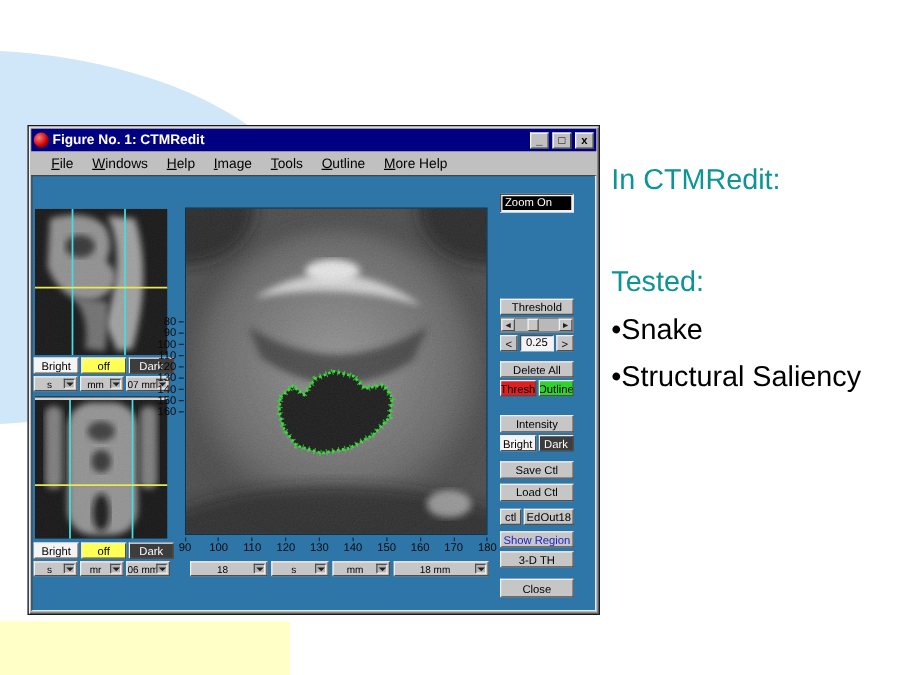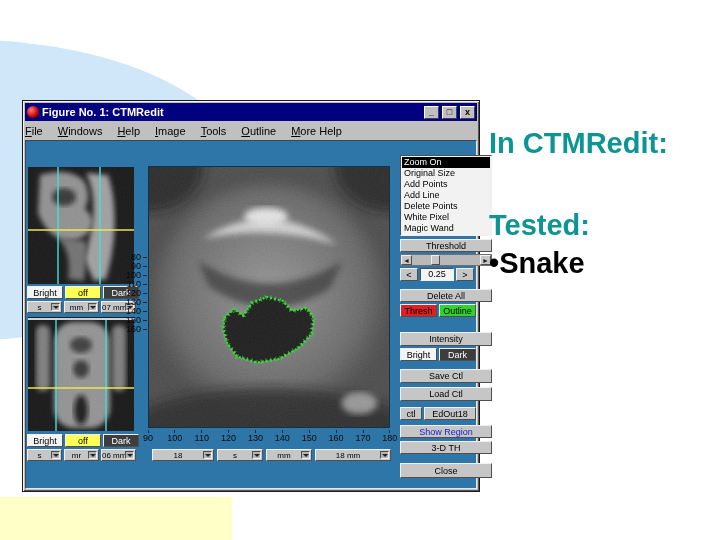--- a/index.html
+++ b/index.html
@@ -6,32 +6,32 @@
   html,body{background:#888}
   .slide{position:relative;width:720px;height:540px;background:#ffffff;overflow:hidden}
 
   
   .deco-circle{position:absolute;left:-315px;top:40px;width:570px;height:300px;border-radius:50%;background:#cfe7f8}
   .deco-yellow{position:absolute;left:0;top:497px;width:232px;height:43px;background:#ffffc8}
 
   .slide-title{position:absolute;left:18px;top:36px;font-family:"Liberation Serif",serif;font-weight:bold;font-size:41px;color:#38699f;letter-spacing:.5px;white-space:nowrap}
 
   
-  .text-col{position:absolute;left:489px;top:124px;width:228px;font-family:"Liberation Serif",serif;font-weight:bold;font-size:29px;line-height:38px;color:#000}
+  .text-col{position:absolute;left:489px;top:124px;width:228px;font-family:"Liberation Serif",serif;font-weight:normal;font-size:23px;line-height:38px;color:#000}
   .text-col .heading{color:#0d9494}
   .text-col .b-item{padding-left:15px;text-indent:-15px}
   .sec2{margin-top:44px}
 
   
   .win{position:absolute;left:22px;top:100px;width:458px;height:392px;background:#c0c0c0;border:1px solid #1a1a1a;box-shadow:inset 1px 1px 0 #f2f2f2,inset -1px -1px 0 #565656;padding:2px;display:flex;flex-direction:column}
   .titlebar{height:18px;background:#000080;display:flex;align-items:center;padding:0 2px;gap:3px;flex:0 0 18px}
   .fig-icon{width:12px;height:12px;border-radius:50%;background:radial-gradient(circle at 35% 35%,#ff7a7a,#c40000 60%,#5a0000);flex:0 0 12px}
   .title-text{color:#fff;font-weight:bold;font-size:11px;flex:1;white-space:nowrap;overflow:hidden}
   .tb-btn{width:15px;height:13px;background:#c0c0c0;border:1px solid;border-color:#fff #404040 #404040 #fff;font-size:9px;line-height:11px;text-align:center;font-weight:bold;color:#000;flex:0 0 15px}
-  .menubar{height:19px;display:flex;align-items:center;gap:15px;padding:0 0;font-size:11px;color:#000;flex:0 0 19px}
+  .menubar{height:19px;display:flex;align-items:center;gap:15px;padding:0 16px;font-size:11px;color:#000;flex:0 0 19px}
   .menubar .mitem{display:inline-block}
   .menubar .mitem::first-letter{text-decoration:underline}
   .wbody{flex:1;position:relative;background:#2e76a8;border:1px solid;border-color:#40464c #e8e8e8 #e8e8e8 #40464c}
 
   
   .btn{display:flex;align-items:center;justify-content:center;background:#c6c6c6;border:1px solid;border-color:#f0f0f0 #4f4f4f #4f4f4f #f0f0f0;font-size:9px;color:#000;height:13px;overflow:hidden;white-space:nowrap}
   .btn.white{background:#f4f4f4}
   .btn.yellow{background:#ffff55}
   .btn.dark{background:#3d3d3d;color:#fff}
   .btn.red{background:#e02020}
@@ -60,21 +60,21 @@
   .axis-bottom .ab-item{display:flex;flex-direction:column;align-items:center;font-size:9px;color:#0a0a0a;width:22px}
   .tick-v{width:1px;height:3px;background:#102a3c}
   .bottom-popups{position:absolute;left:126px;top:308px;display:flex;gap:3px}
   .bottom-popups .popup:nth-child(1){width:62px}
   .bottom-popups .popup:nth-child(2){width:46px}
   .bottom-popups .popup:nth-child(3){width:46px}
   .bottom-popups .popup:nth-child(4){width:76px}
 
   
   .rpanel{position:absolute;left:374px;top:0;width:76px;height:100%}
-  .rp{position:absolute;left:0;width:92px}
+  .rp{position:absolute;left:0;width:59px}
   .toolbox{top:14px;background:#f2f2f2;border:1px solid;border-color:#4f4f4f #f0f0f0 #f0f0f0 #4f4f4f;padding:1px;font-size:9px;color:#000}
   .tool-item{height:11px;line-height:11px;padding-left:2px;white-space:nowrap;overflow:hidden}
   .tool-item.selected{background:#000;color:#fff}
   .rp-btn{height:13px}
   .slider{top:113px;height:12px;display:flex;background:#b9b9b9;border:1px solid #707070}
   .sl-arrow{width:11px;background:#c6c6c6;border:1px solid;border-color:#f0f0f0 #4f4f4f #4f4f4f #f0f0f0;font-size:7px;line-height:9px;text-align:center;color:#222}
   .sl-track{flex:1;position:relative}
   .sl-thumb{position:absolute;left:28%;top:0;width:9px;height:100%;background:#c6c6c6;border:1px solid;border-color:#f0f0f0 #4f4f4f #4f4f4f #f0f0f0}
   .hrow{display:flex;gap:2px}
   .val-box{background:#f4f4f4;border:1px solid;border-color:#4f4f4f #f0f0f0 #f0f0f0 #4f4f4f;font-size:9px;text-align:center;height:13px;line-height:11px;color:#000}
@@ -325,29 +325,20 @@
           </span>
           <span class="popup">
             <span class="pp-label">18 mm</span>
             <span class="pp-arrow"></span>
           </span>
         </div>
 
       <div class="rpanel">
         <div class="rp toolbox">
           <div class="tool-item selected">Zoom On</div>
-          <div>
-
-          <div class="tool-item">Original Size</div>
-              <div class="tool-item">Add Points</div>
-              <div class="tool-item">Add Line</div>
-              <div class="tool-item">Delete Points</div>
-              <div class="tool-item">White Pixel</div>
-              <div class="tool-item">Magic Wand</div>
-            </div>
         </div>
         <div class="rp btn rp-btn" style="top:98px">Threshold</div>
         <div class="rp slider">
           <span class="sl-arrow">◄</span>
           <span class="sl-track">
               <span class="sl-thumb"></span>
             </span>
           <span class="sl-arrow">►</span>
         </div>
         <div class="rp hrow" style="top:127px">
@@ -377,15 +368,16 @@
       </div>
     </div>
   </div>
 
   <div class="text-col">
     <div class="heading">In CTMRedit:</div>
     <div class="heading sec2">Tested:</div>
     <div>
 
     <div class="b-item"><span class="bullet">•</span><span>Snake</span></div>
+        <div class="b-item"><span class="bullet">•</span><span>Structural Saliency</span></div>
       </div>
   </div>
 </div>
 
 </body></html>

